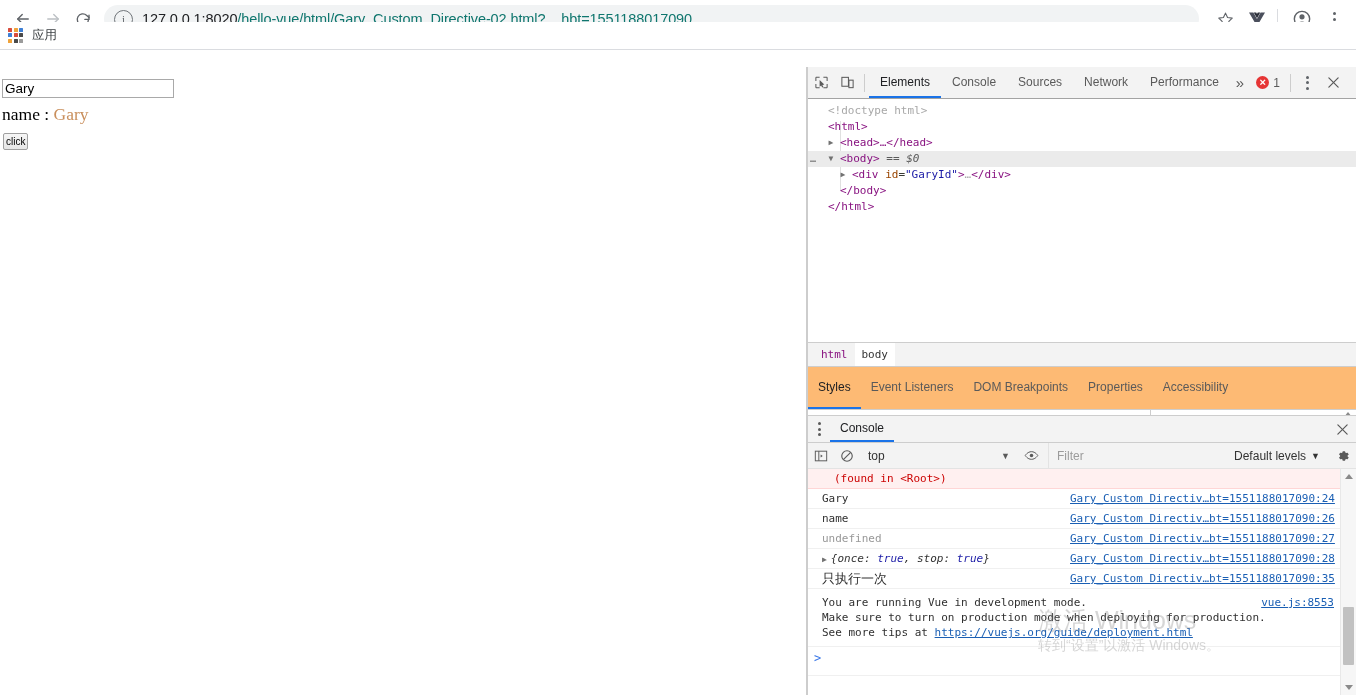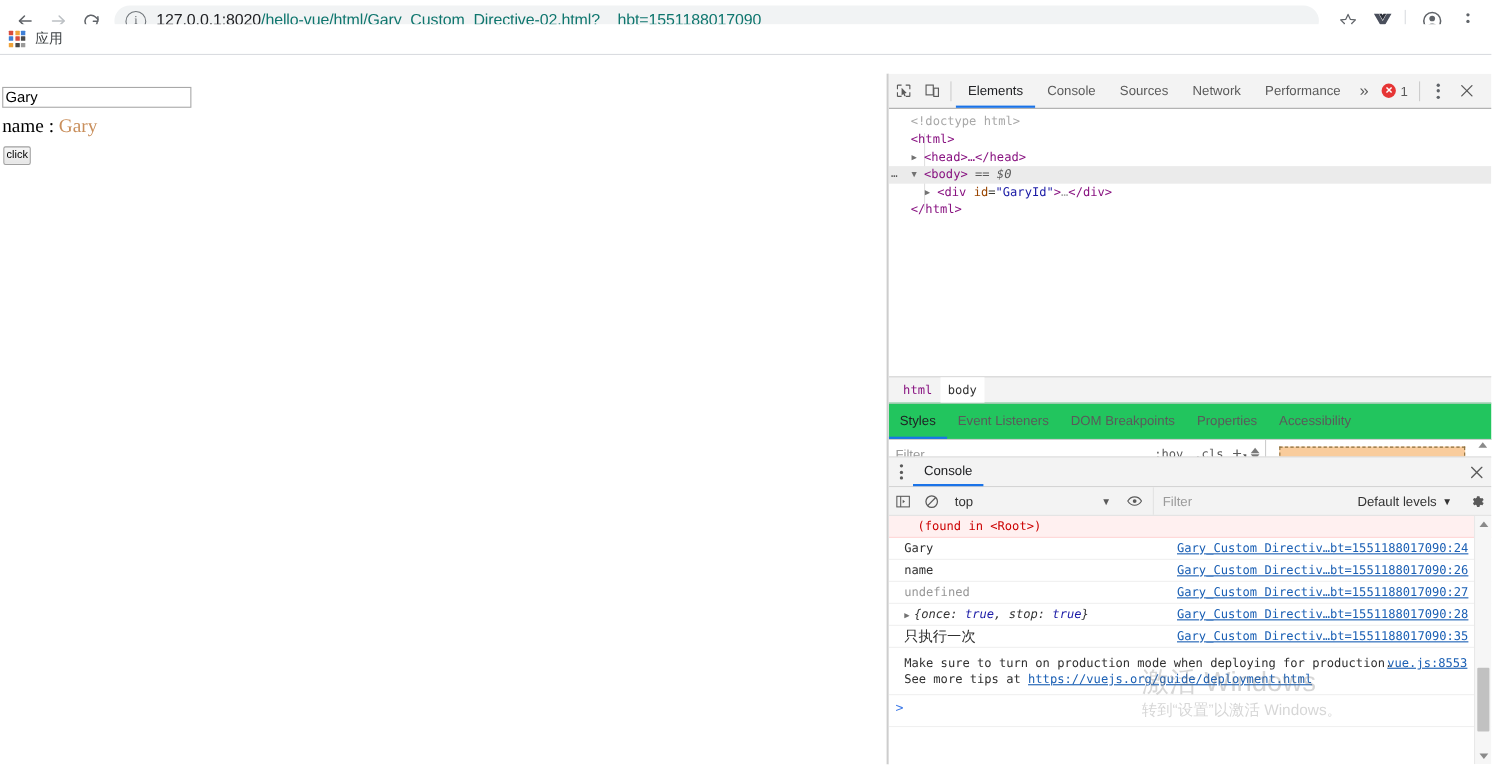--- a/index.html
+++ b/index.html
@@ -163,23 +163,23 @@
     padding-left: 6px; box-sizing: border-box;
   }
   .crumb {
     padding: 0 7px; height: 100%; display: flex; align-items: center;
     color: #881280;
   }
   .crumb.active { background: #ffffff; color: #333; }
 
   
   .dt-subtabs {
-    height: 34px; display: flex; align-items: stretch;
+    height: 44px; display: flex; align-items: stretch;
     border-top: 1px solid #cdcdcd; border-bottom: 1px solid #cdcdcd;
-    background: #22c55e; box-sizing: border-box;
+    background: #fdba74; box-sizing: border-box;
   }
   .sub-tab {
     display: flex; align-items: center; padding: 0 10px; font-size: 12px;
     color: #5a5a5a; border-bottom: 2px solid transparent; box-sizing: border-box;
     white-space: nowrap;
   }
   .sub-tab.active { color: #202124; border-bottom-color: #1a73e8; }
 
   
   .styles-body { display: flex; height: 30px; box-sizing: border-box; }
@@ -470,20 +470,23 @@
         <span style="margin-left:20px" class="tg">&lt;head&gt;…&lt;/head&gt;</span>
       </div>
       <div class="dom-line sel">
         <span class="dots-left">…</span>
         <span class="arrow" style="left:18px">▼</span>
         <span style="margin-left:20px" class="tg">&lt;body&gt;</span><span class="dollar"> == $0</span>
       </div>
       <div class="dom-line">
         <span class="arrow" style="left:30px">▶</span>
         <span style="margin-left:32px"><span class="tg">&lt;div </span><span class="attrn">id</span><span class="punct">=</span><span class="attrv">"GaryId"</span><span class="tg">&gt;</span><span class="dim">…</span><span class="tg">&lt;/div&gt;</span></span>
+      </div>
+      <div class="dom-line">
+        <span style="margin-left:20px" class="tg">&lt;/body&gt;</span>
       </div>
       <div class="dom-line">
         <span style="margin-left:8px" class="tg">&lt;/html&gt;</span>
       </div>
     </div>
 
     <div class="dt-crumb">
       <div class="crumb">html</div>
       <div class="crumb active">body</div>
     </div>
@@ -601,20 +604,21 @@
           <span class="log-src">Gary_Custom Directiv…bt=1551188017090:28</span>
         </div>
 
         <div class="log-row">
           <span class="log-msg log-cn">只执行一次</span>
           <span class="log-src">Gary_Custom Directiv…bt=1551188017090:35</span>
         </div>
 
         <div class="vue-warn">
           <span class="src-right">vue.js:8553</span>
+          <div>You are running Vue in development mode.</div>
           <div>Make sure to turn on production mode when deploying for production.</div>
           <div><span>See more tips at </span><a href="#">https://vuejs.org/guide/deployment.html</a></div>
         </div>
 
         <div class="prompt-row">
           <span class="prompt-caret">&gt;</span>
         </div>
 
         <div class="cscroll">
           <span class="up">

